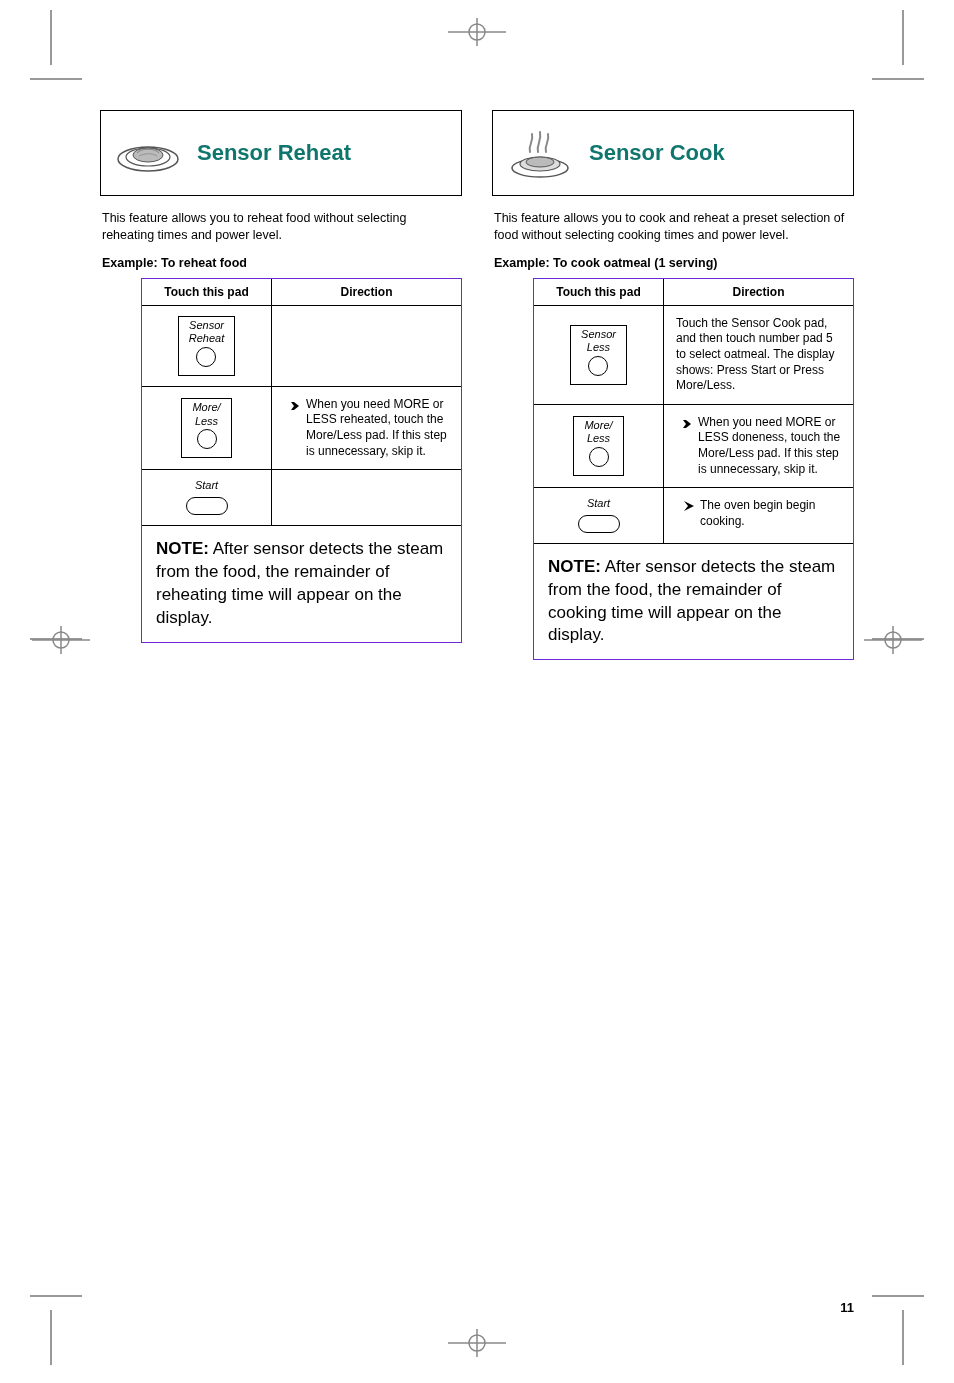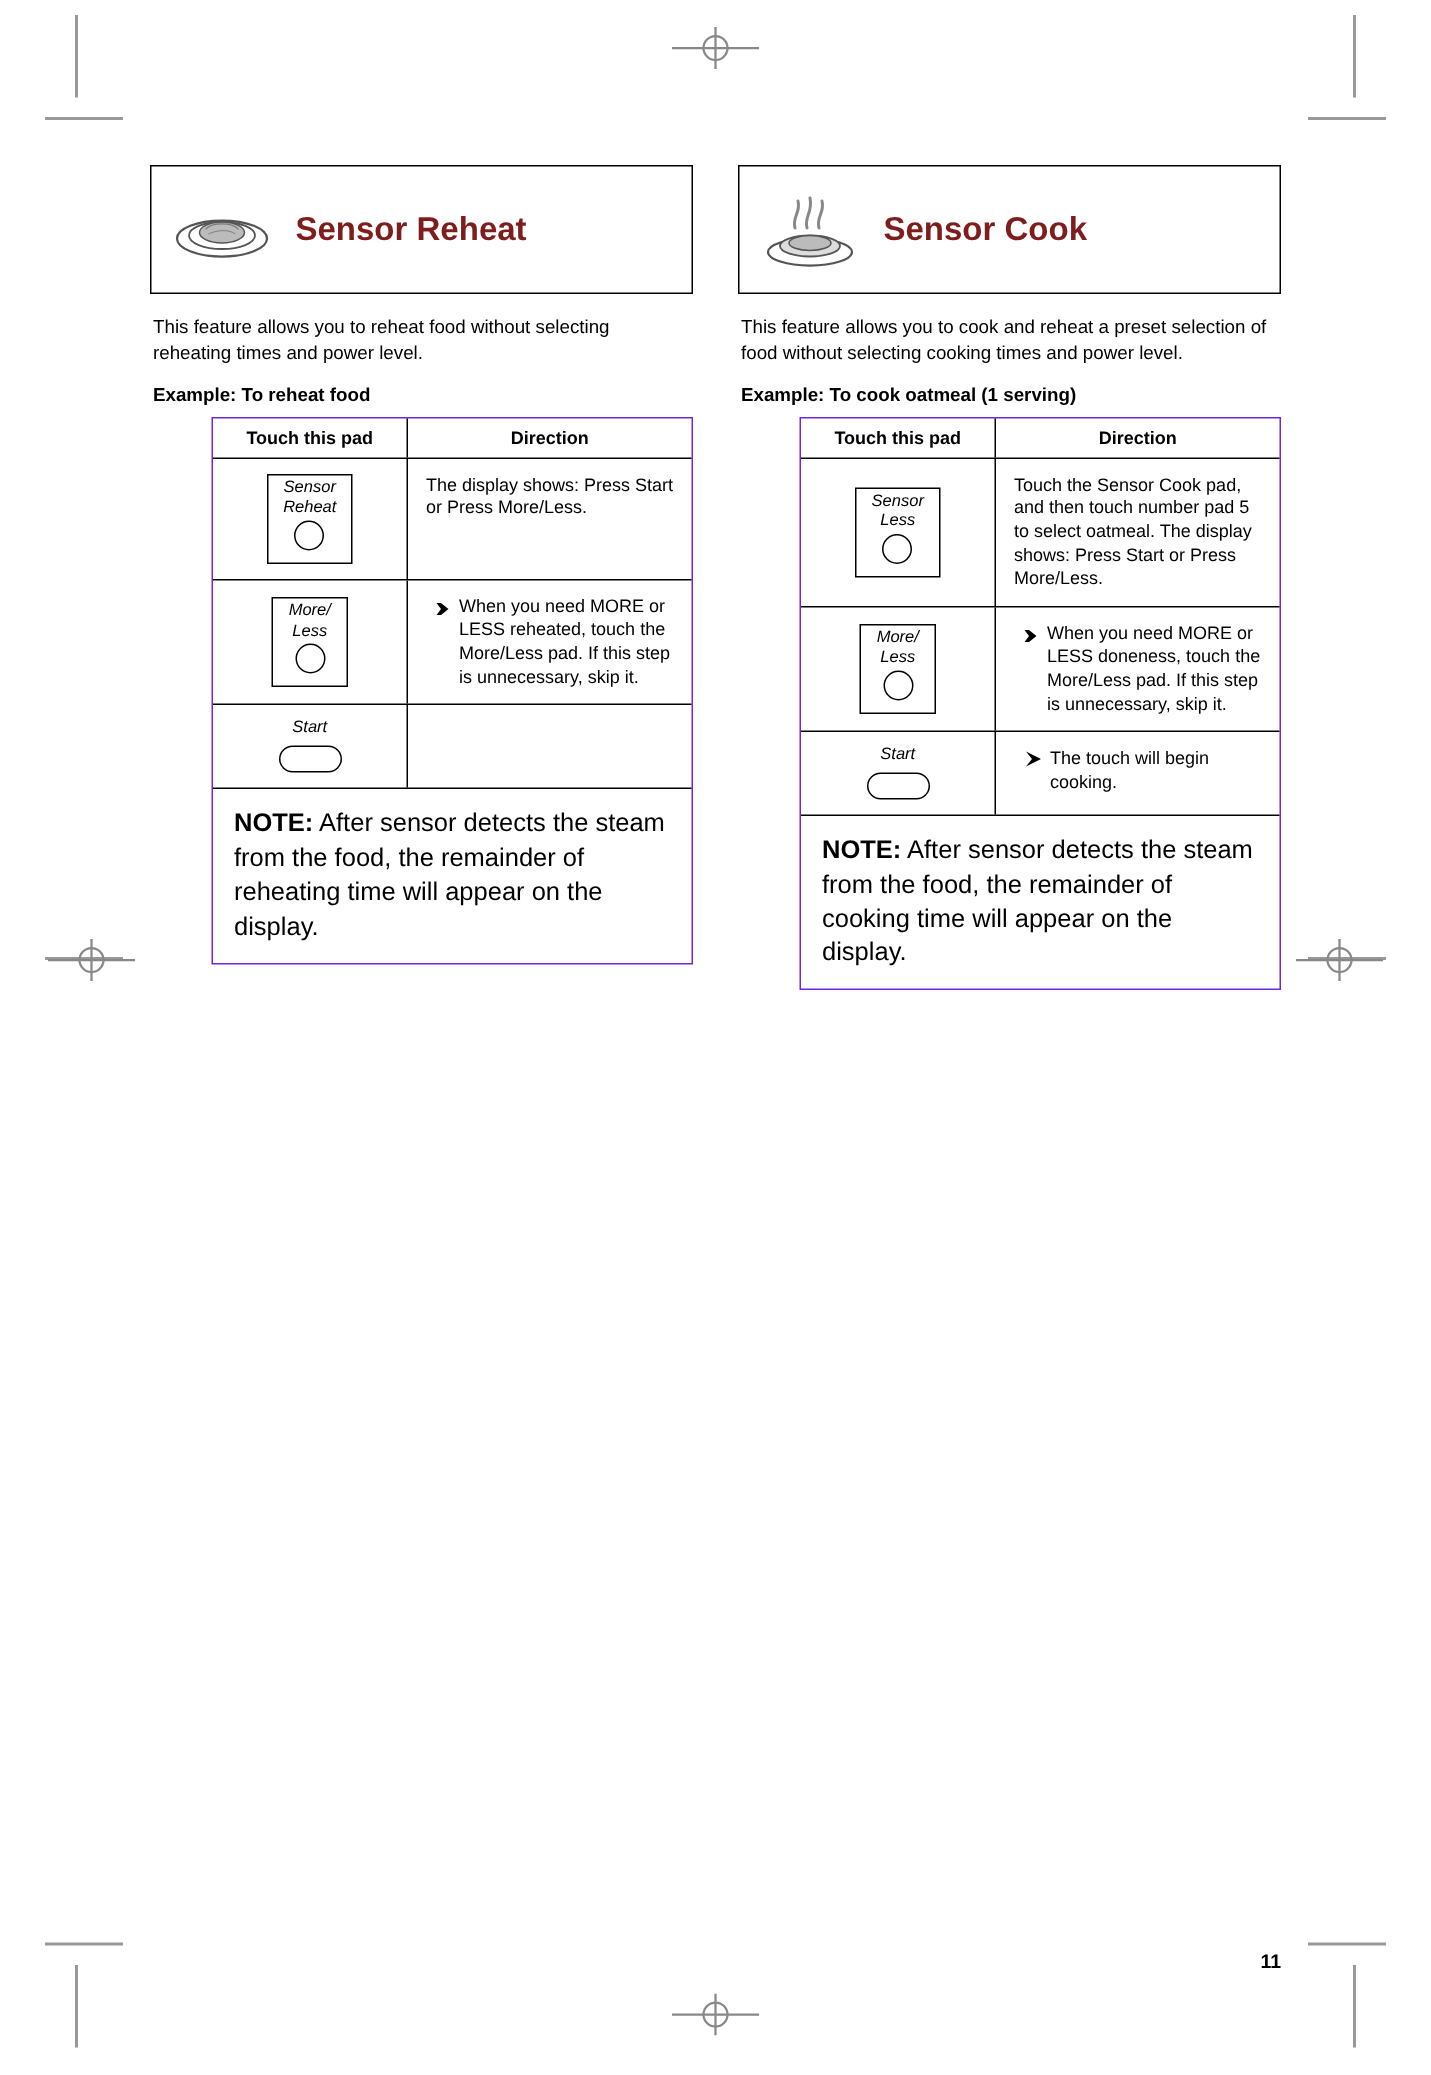--- a/index.html
+++ b/index.html
@@ -25,21 +25,21 @@
     .corner-mark.br::after  { content:""; position:absolute; bottom:68px; right:0; width:52px; height:2px; background:#999; }
     .reg-mark svg { display:block; }
     .side-mark { width:60px; height:60px; }
     .side-mark.left::before { content:""; position:absolute; top:18px; left:0; width:52px; height:2px; background:#999; }
     .side-mark.right::before{ content:""; position:absolute; top:18px; right:0; width:52px; height:2px; background:#999; }
 
     .columns { display:flex; gap:30px; }
     .col { flex:1; }
     .header-box { border:1px solid #000; display:flex; align-items:center; padding:8px 14px; gap:16px; min-height:86px; }
     .header-box .icon { flex-shrink:0; }
-    .header-box h2 { font-size:22px; font-weight:bold; color:#7f1d1d; }
+    .header-box h2 { font-size:22px; font-weight:bold; color:#0f766e; }
     .intro { font-size:12.5px; line-height:1.35; margin:14px 2px 12px; }
     .example-label { font-size:12.5px; font-weight:bold; margin:0 2px 8px; }
 
     .steps-box { border:1px solid #6d28d9;margin-left:41px; }
     .steps-head { display:flex; border-bottom:1px solid #000; }
     .steps-head > div:first-child { flex:0 0 130px; text-align:center; font-weight:bold; font-size:12px; padding:6px 4px; border-right:1px solid #000; }
     .steps-head > div:last-child  { flex:1; text-align:center; font-weight:bold; font-size:12px; padding:6px 4px; }
     .step-row { display:flex; border-bottom:1px solid #000; }
     .step-row:last-child { border-bottom:none; }
     .btn-cell { flex:0 0 130px; border-right:1px solid #000; display:flex; align-items:center; justify-content:center; padding:10px 4px;font-style:italic; }
@@ -117,23 +117,20 @@
         <div class="step-row">
           <div class="btn-cell">
             <div class="btn-graphic">
               <div class="btn-frame">
                 <span class="btn-label">Sensor</span>
                 <span class="btn-label">Reheat</span>
                 <span class="btn-circle"></span>
               </div>
             </div>
           </div>
-          <div class="txt-cell">
-            <span>The display shows: Press Start or Press More/Less.</span>
-          </div>
         </div>
 
         <div class="step-row">
           <div class="btn-cell">
             <div class="btn-graphic">
               <div class="btn-frame">
                 <span class="btn-label">More/</span>
                 <span class="btn-label">Less</span>
                 <span class="btn-circle"></span>
               </div>
@@ -229,21 +226,21 @@
               <span class="btn-label">Start</span>
               <span class="btn-oval"></span>
             </div>
           </div>
           <div class="txt-cell">
             <span class="bullet">
               <svg width="18" height="12">
                   <path d="M0 6h12l-4-5 10 5-10 5 4-5H0z" fill="#000"></path>
                 </svg>
             </span>
-            <span>The touch will begin cooking.</span>
+            <span>The oven begin begin cooking.</span>
           </div>
         </div>
 
         <div class="note-row">
           <span class="note-label">NOTE:</span>
           <span>After sensor detects the steam from the food, the remainder of cooking time will appear on the display.</span>
         </div>
       </div>
     </div>
 

